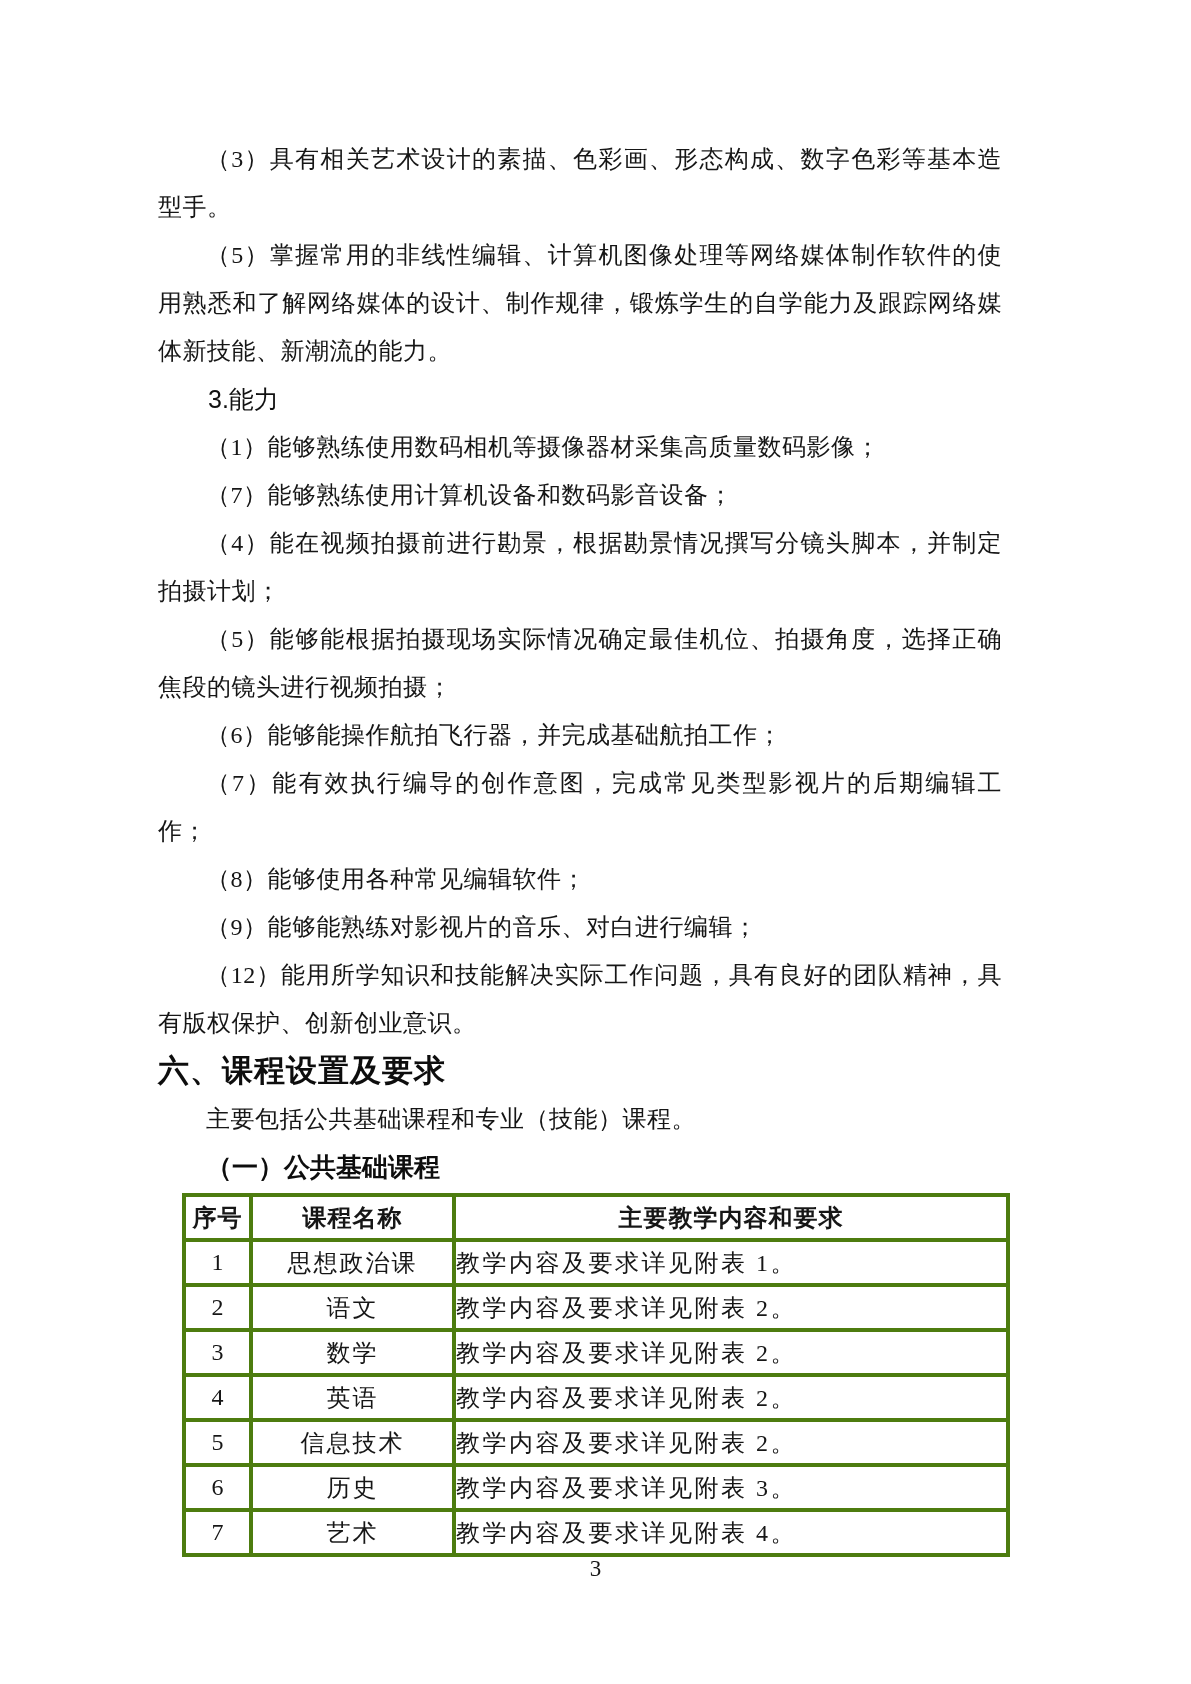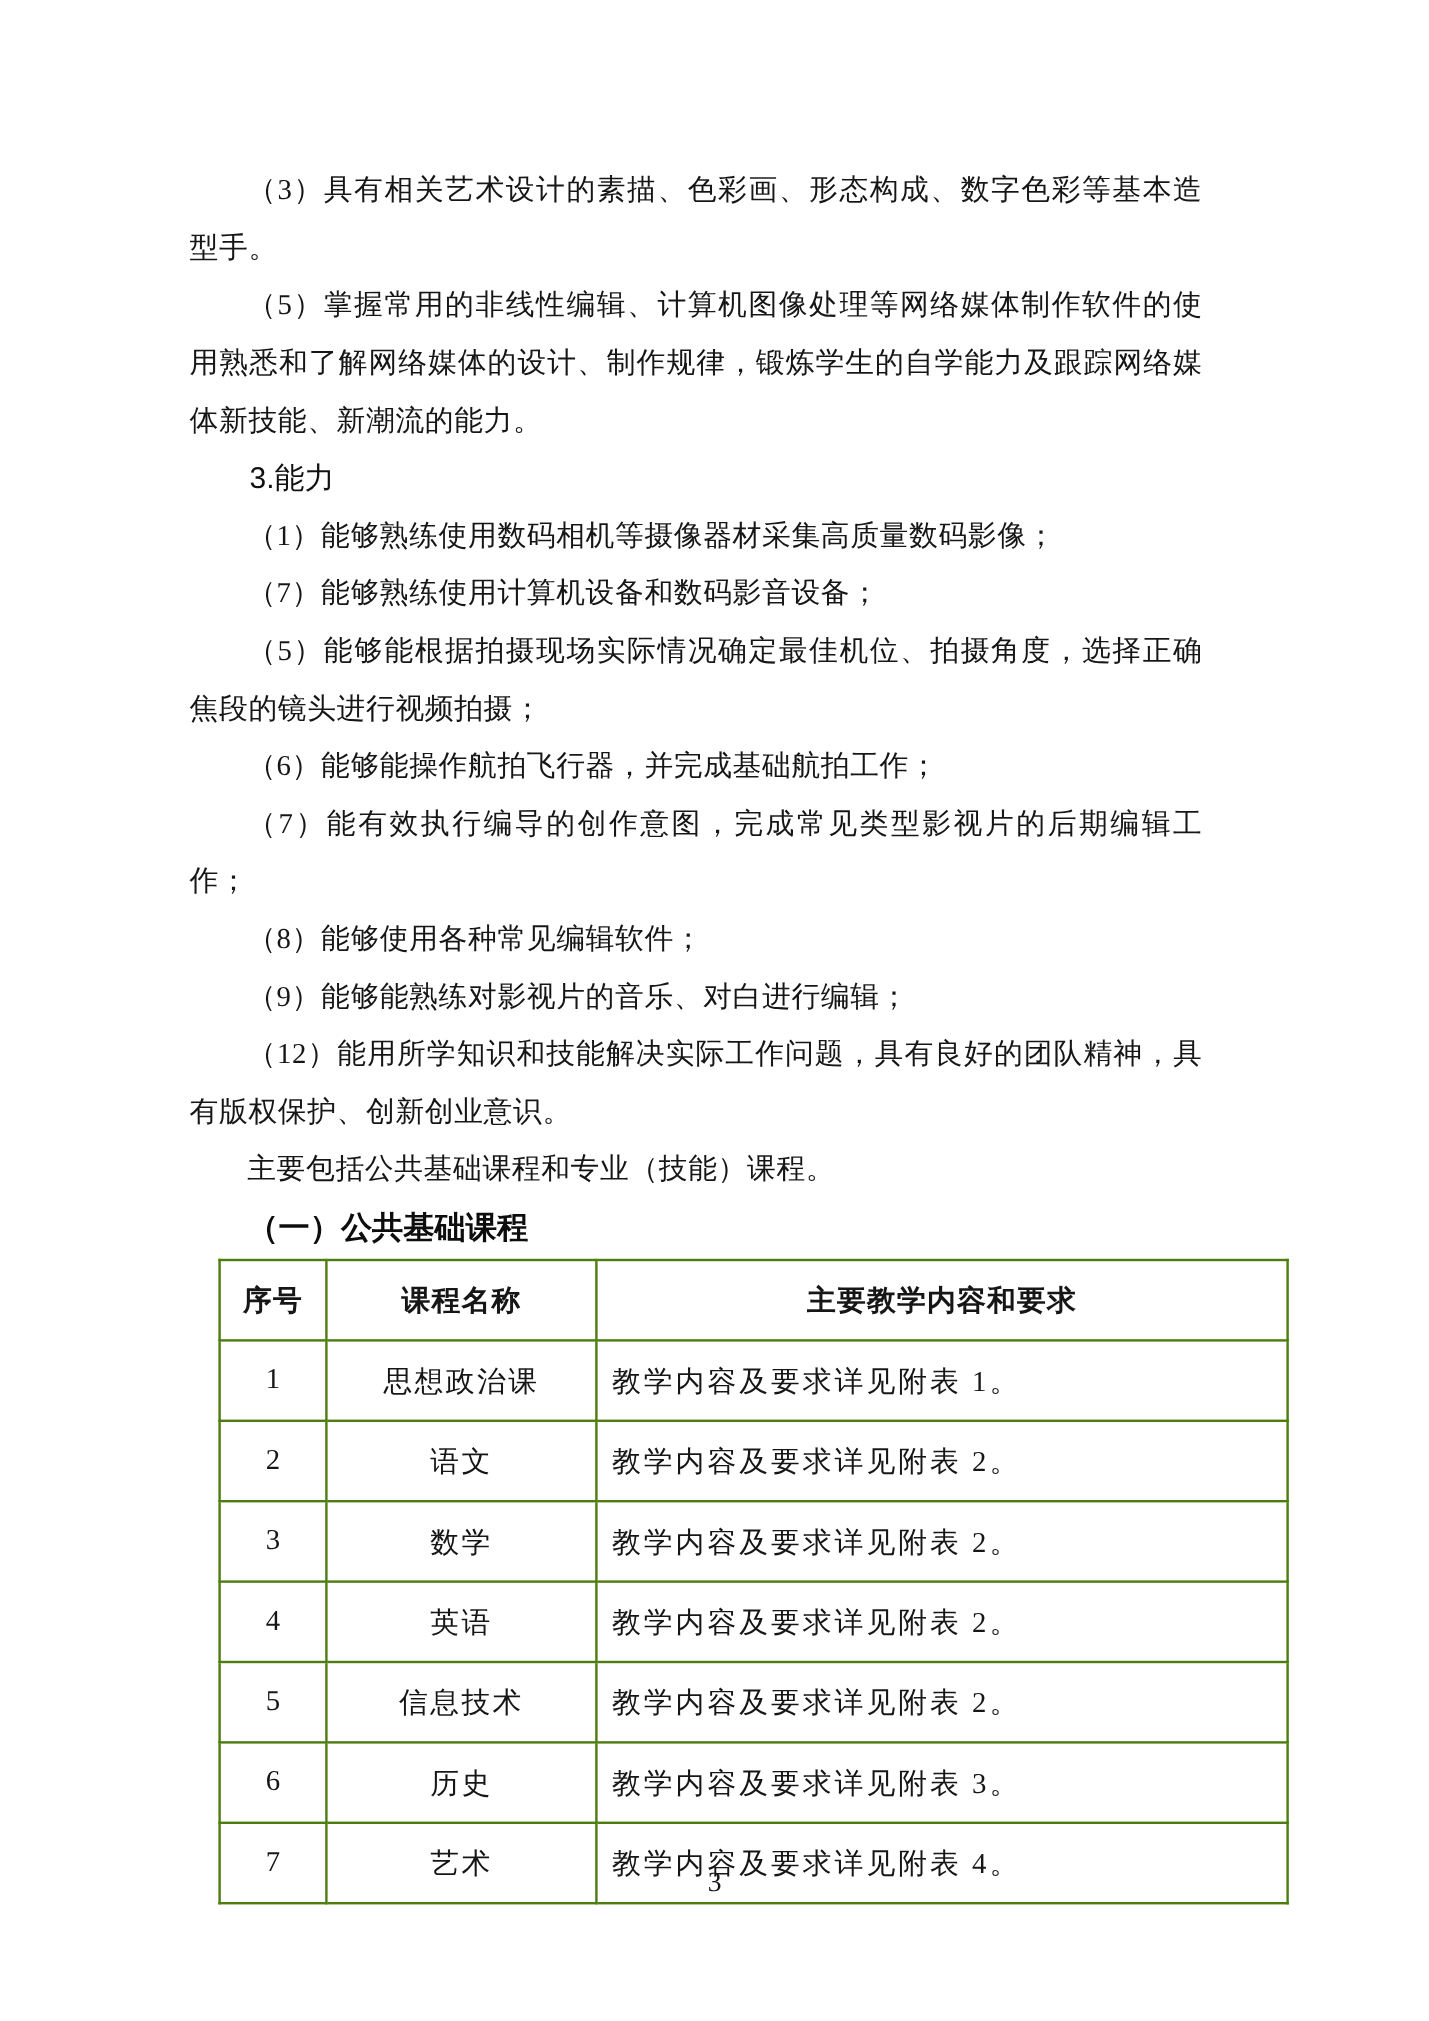--- a/index.html
+++ b/index.html
@@ -55,23 +55,23 @@
     color: #0d0d0d;
   }
   table.courses {
     margin-left: 24px;
     margin-top: 2px;
     border-collapse: collapse;
     table-layout: fixed;
     width: 812px;
   }
   table.courses th, table.courses td {
-    border: 2px solid #4d7c0f;
+    border: 4px solid #4d7c0f;
     height: 41px;
-    padding: 12px;
+    padding: 0;
     vertical-align: middle;
     font-size: 24px;
     color: #161616;
     overflow: hidden;
     white-space: nowrap;
   }
   table.courses th {
     font-weight: bold;
     text-align: center;
     letter-spacing: 1px;
@@ -98,27 +98,29 @@
 <div class="page">
   <div class="content">
 
     <p class="body-para">（3）具有相关艺术设计的素描、色彩画、形态构成、数字色彩等基本造型手。</p>
     <p class="body-para">（5）掌握常用的非线性编辑、计算机图像处理等网络媒体制作软件的使用熟悉和了解网络媒体的设计、制作规律，锻炼学生的自学能力及跟踪网络媒体新技能、新潮流的能力。</p>
 
     <h3 class="ability-heading">3.能力</h3>
 
     <p class="body-para">（1）能够熟练使用数码相机等摄像器材采集高质量数码影像；</p>
     <p class="body-para">（7）能够熟练使用计算机设备和数码影音设备；</p>
+    <p class="body-para">（4）能在视频拍摄前进行勘景，根据勘景情况撰写分镜头脚本，并制定拍摄计划；</p>
     <p class="body-para">（5）能够能根据拍摄现场实际情况确定最佳机位、拍摄角度，选择正确焦段的镜头进行视频拍摄；</p>
     <p class="body-para">（6）能够能操作航拍飞行器，并完成基础航拍工作；</p>
     <p class="body-para">（7）能有效执行编导的创作意图，完成常见类型影视片的后期编辑工作；</p>
     <p class="body-para">（8）能够使用各种常见编辑软件；</p>
     <p class="body-para">（9）能够能熟练对影视片的音乐、对白进行编辑；</p>
     <p class="body-para">（12）能用所学知识和技能解决实际工作问题，具有良好的团队精神，具有版权保护、创新创业意识。</p>
 
+    <h1 class="section-heading">六、课程设置及要求</h1>
 
     <p class="body-para">主要包括公共基础课程和专业（技能）课程。</p>
 
     <h2 class="subsection-heading">（一）公共基础课程</h2>
 
     <table class="courses">
       <thead>
         <tr>
           <th class="h1">序号</th>
           <th class="h2">课程名称</th>

